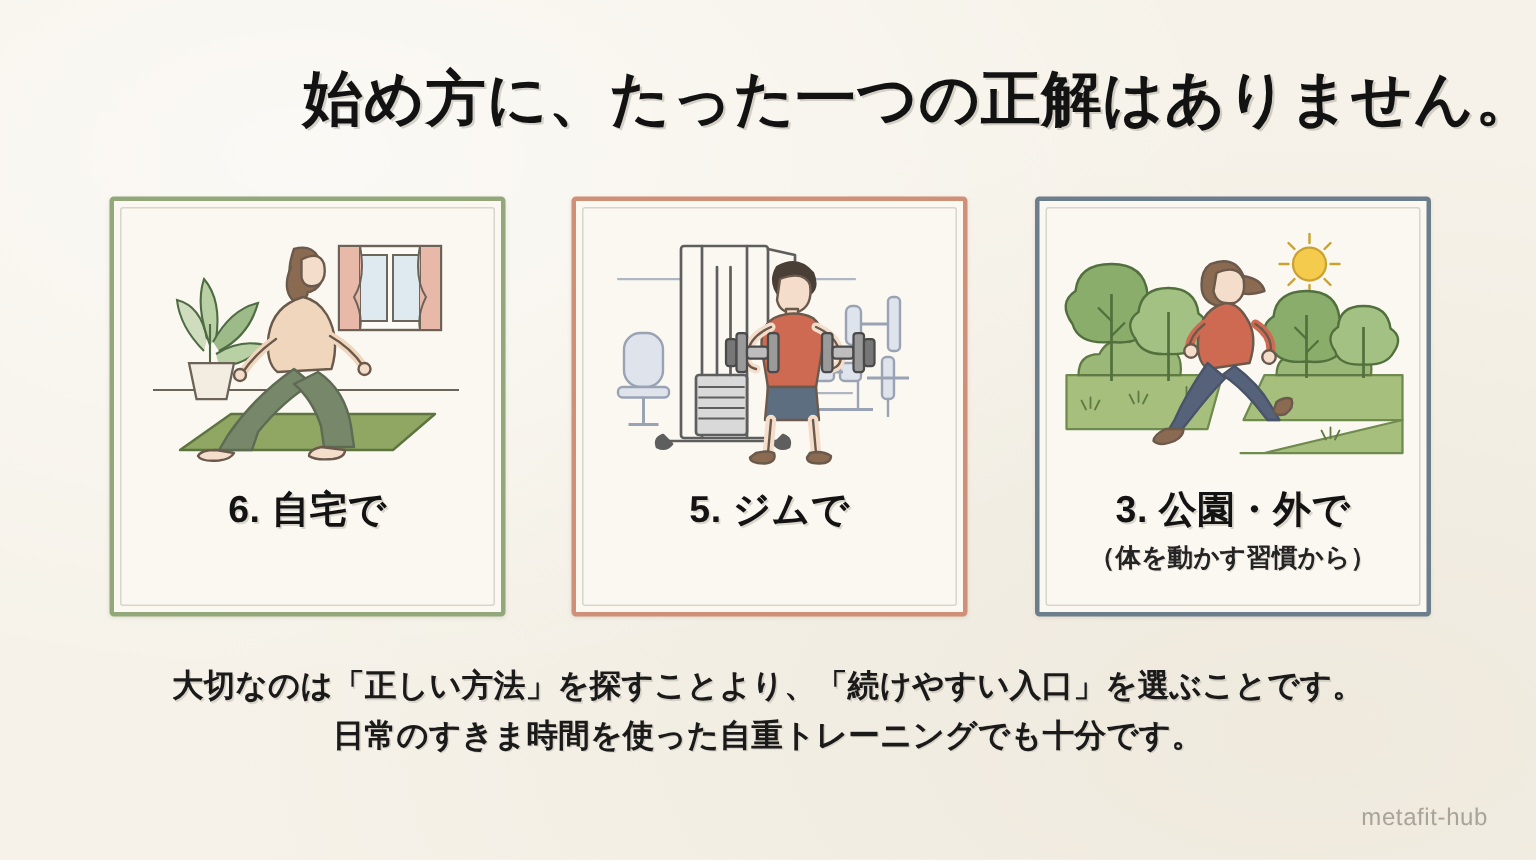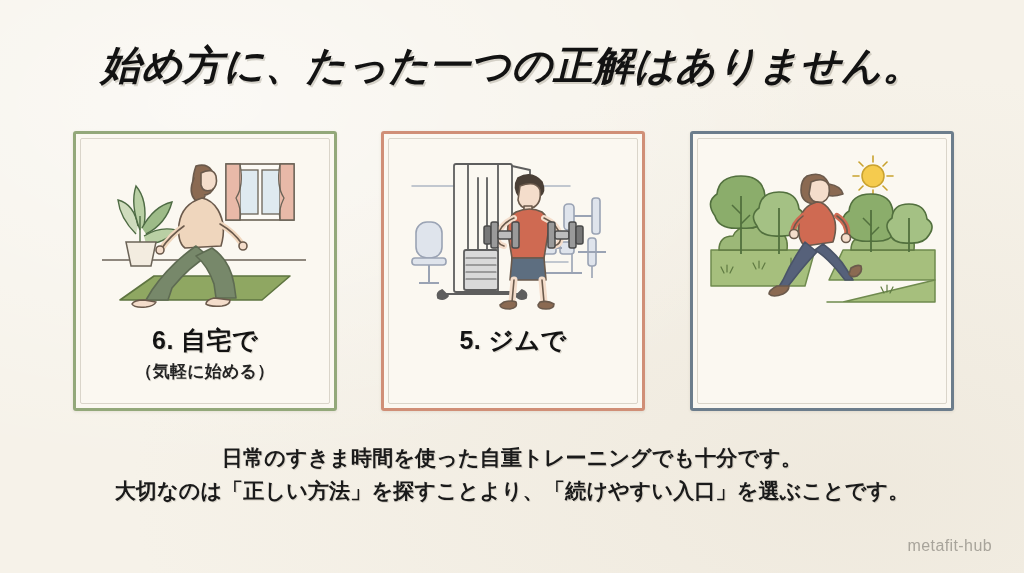--- a/index.html
+++ b/index.html
@@ -23,28 +23,27 @@
       radial-gradient(ellipse at 20% 18%, rgba(255,255,255,0.55) 0%, rgba(255,255,255,0) 55%),
       radial-gradient(ellipse at 85% 85%, rgba(233,226,212,0.55) 0%, rgba(255,255,255,0) 60%),
       #f6f2e9;
   }
   
   #title {
     position: absolute;
     top: 38px;
     left: 0;
     width: 1024px;
-    text-align: center;
+    text-align: right;
     font-size: 40px;
     font-weight: 700;
     letter-spacing: 0.5px;
     color: #121212;
     text-shadow: 1.5px 1.5px 0 rgba(120,110,95,0.28);
     white-space: nowrap;
-    font-style: italic;
   }
   
   .card {
     position: absolute;
     top: 131px;
     width: 264px;
     height: 280px;
     background: #fbf8f1;
     border: 3px solid #999;
     border-radius: 3px;
@@ -172,21 +171,20 @@
           <circle cx="159" cy="104" r="4" fill="#f4ddcb"></circle>
           <path d="M112 104 q-26 18 -44 44 l-6 10 h22 l4 -12 q18 -22 36 -32 z" fill="#77886a" stroke="#5e6b52"></path>
           <path d="M128 106 q18 12 22 36 l2 14 h-20 l-2 -14 q-6 -18 -18 -28 z" fill="#77886a" stroke="#5e6b52"></path>
           <path d="M60 158 q-10 0 -12 4 q2 4 14 3 q8 -1 10 -5 z" fill="#f4ddcb" stroke="#6b5a4c"></path>
           <path d="M130 156 q-8 2 -8 6 q4 3 16 2 q8 -1 8 -6 z" fill="#f4ddcb" stroke="#6b5a4c"></path>
         </g>
       </svg>
     </div>
     <div class="card-caption">
       <div class="card-title">6. 自宅で</div>
-      <div class="card-sub">（気軽に始める）</div>
     </div>
   </div>
 
   <div class="card" id="card-2" style="border-color: rgb(208, 143, 119);">
     <div class="card-inner"></div>
     <div class="scene">
       <svg viewBox="0 0 240 182" xmlns="http://www.w3.org/2000/svg">
         <g stroke="#aeb6c4" stroke-width="1.5" fill="none" stroke-linecap="round">
           <line x1="20" y1="44" x2="62" y2="44"></line>
           <line x1="134" y1="44" x2="178" y2="44"></line>
@@ -335,22 +333,26 @@
           <path d="M136 74 q12 8 10 20"></path>
           <circle cx="93" cy="92" r="4.5" fill="#f4ddcb"></circle>
           <circle cx="145" cy="96" r="4.5" fill="#f4ddcb"></circle>
           <path d="M104 100 q-14 20 -22 38 l-6 10 h8 l8 -10 q14 -18 24 -28 z" fill="#56617a" stroke="#4a5468"></path>
           <path d="M122 102 q16 12 24 26 l6 10 h-8 l-8 -10 q-12 -14 -22 -20 z" fill="#56617a" stroke="#4a5468"></path>
           <path d="M76 144 q-8 4 -8 8 q4 4 14 0 q6 -3 6 -8 z" fill="#8b6a52" stroke="#6b5a4c"></path>
           <path d="M150 126 q6 -4 10 -2 q2 6 -4 10 q-6 2 -8 -2 z" fill="#8b6a52" stroke="#6b5a4c"></path>
         </g>
       </svg>
     </div>
+    <div class="card-caption">
+      <div class="card-title">3. 公園・外で</div>
+      <div class="card-sub">（体を動かす習慣から）</div>
+    </div>
   </div>
 
   <div id="footer">
+    <div class="footer-line">大切なのは「正しい方法」を探すことより、「続けやすい入口」を選ぶことです。</div>
     <div class="footer-line">日常のすきま時間を使った自重トレーニングでも十分です。</div>
-    <div class="footer-line">大切なのは「正しい方法」を探すことより、「続けやすい入口」を選ぶことです。</div>
   </div>
 
   <div id="watermark">metafit-hub</div>
 
 </div>
 
 </body></html>

